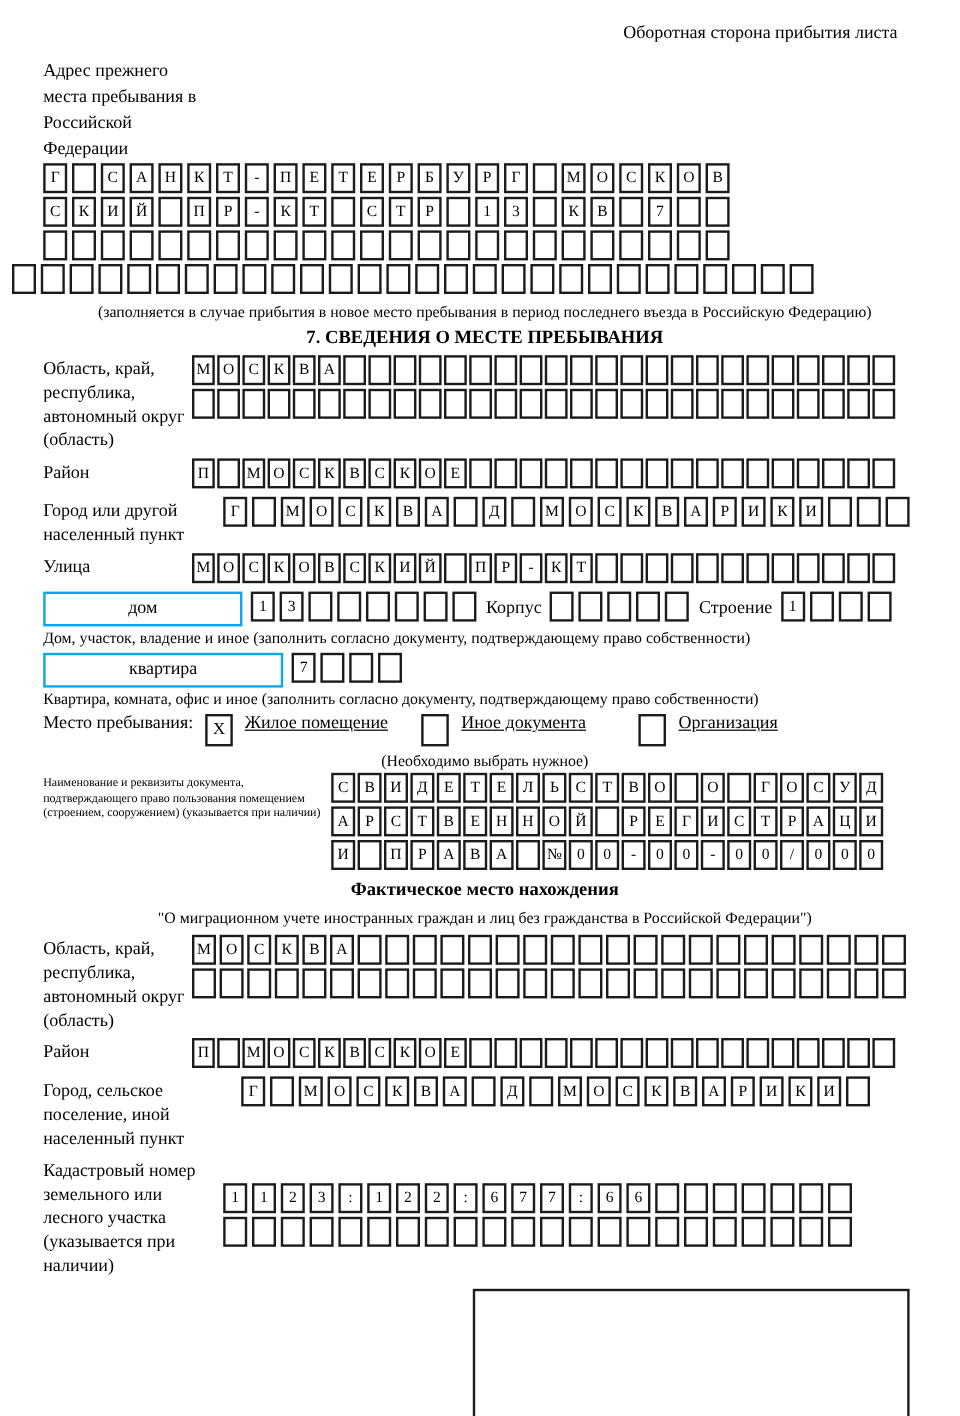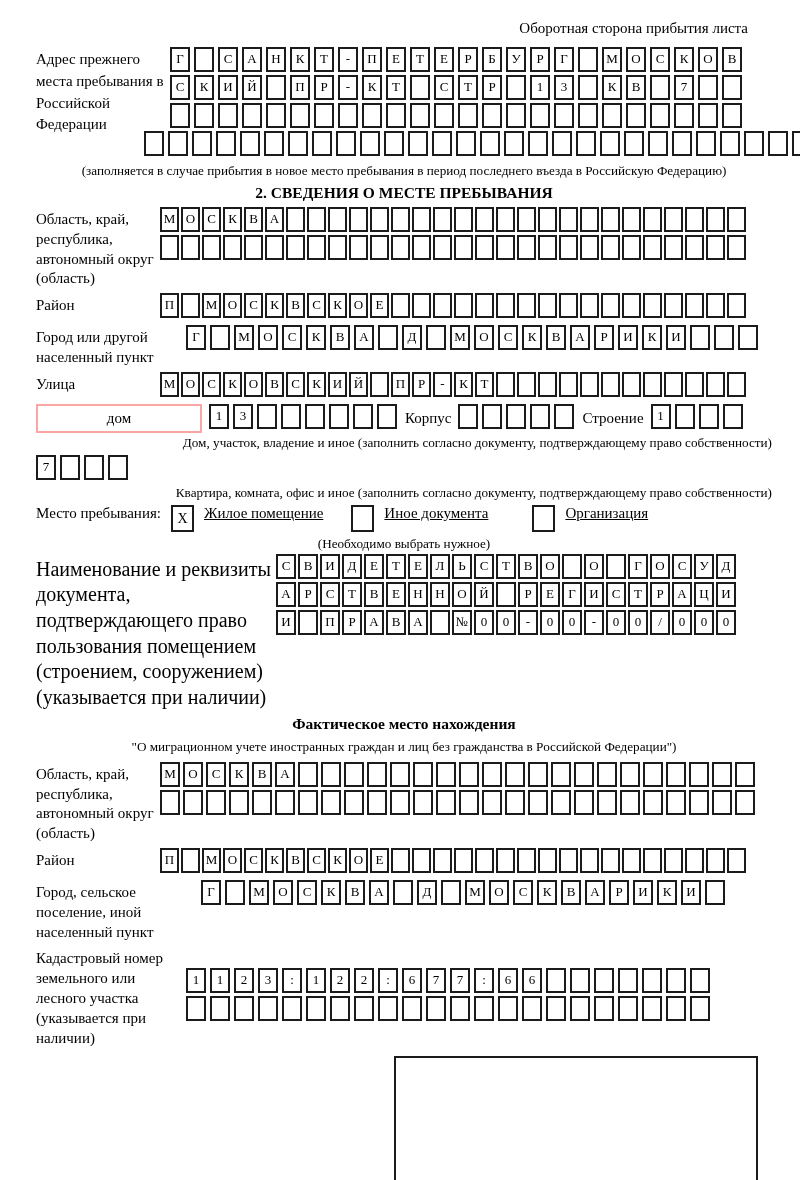--- a/index.html
+++ b/index.html
@@ -17,44 +17,44 @@
   .cell {
     flex: none; width: 20px; height: 25px;
     border: 2px solid #1b1b1b; margin-right: 4px;
     text-align: center; font-size: 13px; line-height: 20px;
     overflow: hidden;
   }
   .c21 { width: 20px; margin-right: 3px; }
   .c19 { width: 19px; margin-right: 2px; }
   .c20 { width: 20px; margin-right: 2px; }
 
-  .s1 { display: flex; margin-top: 10px; }
+  .s1 { display: flex; margin-top: 10px; flex-direction: column; }
   .s1-label { flex: none; width: 134px; font-size: 15px; line-height: 1.45; padding-top: 2px; }
   .fullrow { margin-left: -26px; }
 
   .note-c { text-align: center; font-size: 13.2px; margin: 4px 0 2px; }
   .h-bold { text-align: center; font-weight: bold; font-size: 15.5px; margin: 5px 0 5px; }
 
   .field { display: flex; margin-bottom: 4px; }
   .f-label { flex: none; font-size: 15px; line-height: 1.32; padding-top: 3px; }
   .w124 { width: 124px; }
   .w150 { width: 150px; }
   .w165 { width: 165px; }
-  .w240 { width: 240px; font-size: 20px; line-height: 1.28; }
+  .w240 { width: 240px; font-size: 10px; line-height: 1.28; }
 
   .boxrow { display: flex; align-items: flex-start; margin: 2px 0 2px; }
   .big-box {
-    flex: none; border: 2px solid #fca5a5; height: 29px;
+    flex: none; border: 2px solid #0ea5e9; height: 29px;
     display: flex; align-items: center; justify-content: center; font-size: 15px;
   }
   .bb-dom { width: 166px; margin-right: 7px; }
   .bb-kv  { width: 200px; margin-right: 7px; }
   .inl { flex: none; font-size: 15px; line-height: 29px; margin: 0 7px 0 4px; }
 
-  .note-l { font-size: 13.2px; margin: 0 0 4px; text-align: right; }
+  .note-l { font-size: 13.2px; margin: 0 0 4px; }
 
   .mesto { display: flex; margin: 4px 0 1px; }
   .mesto-label { font-size: 15px; margin-right: 10px; }
   .chk {
     flex: none; width: 23px; height: 27px; border: 2px solid #1b1b1b;
     text-align: center; font-size: 14px; line-height: 23px;
   }
   .opt-label { font-size: 15px; margin: 0 0 0 10px; text-decoration: underline; }
   .gap28 { width: 28px; } .gap40 { width: 44px; }
 
@@ -180,21 +180,21 @@
           <span class="cell"></span>
           <span class="cell"></span>
           <span class="cell"></span>
           <span class="cell"></span>
           <span class="cell"></span>
         </div>
     </div>
   </div>
   <div class="note-c">(заполняется в случае прибытия в новое место пребывания в период последнего въезда в Российскую Федерацию)</div>
 
-  <div class="h-bold">2. СВЕДЕНИЯ О МЕСТЕ ПРЕБЫВАНИЯ</div>
+  <div class="h-bold">7. СВЕДЕНИЯ О МЕСТЕ ПРЕБЫВАНИЯ</div>
 
   <div class="field">
     <div class="f-label w124">Область, край, республика, автономный округ (область)</div>
     <div>
       <div class="cellrow">
           <span class="cell c19">М</span>
           <span class="cell c19">О</span>
           <span class="cell c19">С</span>
           <span class="cell c19">К</span>
           <span class="cell c19">В</span>
@@ -377,20 +377,21 @@
     <div class="cellrow">
         <span class="cell">1</span>
         <span class="cell"></span>
         <span class="cell"></span>
         <span class="cell"></span>
       </div>
   </div>
   <div class="note-l">Дом, участок, владение и иное (заполнить согласно документу, подтверждающему право собственности)</div>
 
   <div class="boxrow">
+    <div class="big-box bb-kv">квартира</div>
     <div class="cellrow">
         <span class="cell">7</span>
         <span class="cell"></span>
         <span class="cell"></span>
         <span class="cell"></span>
       </div>
   </div>
   <div class="note-l">Квартира, комната, офис и иное (заполнить согласно документу, подтверждающему право собственности)</div>
 
   <div class="mesto">

